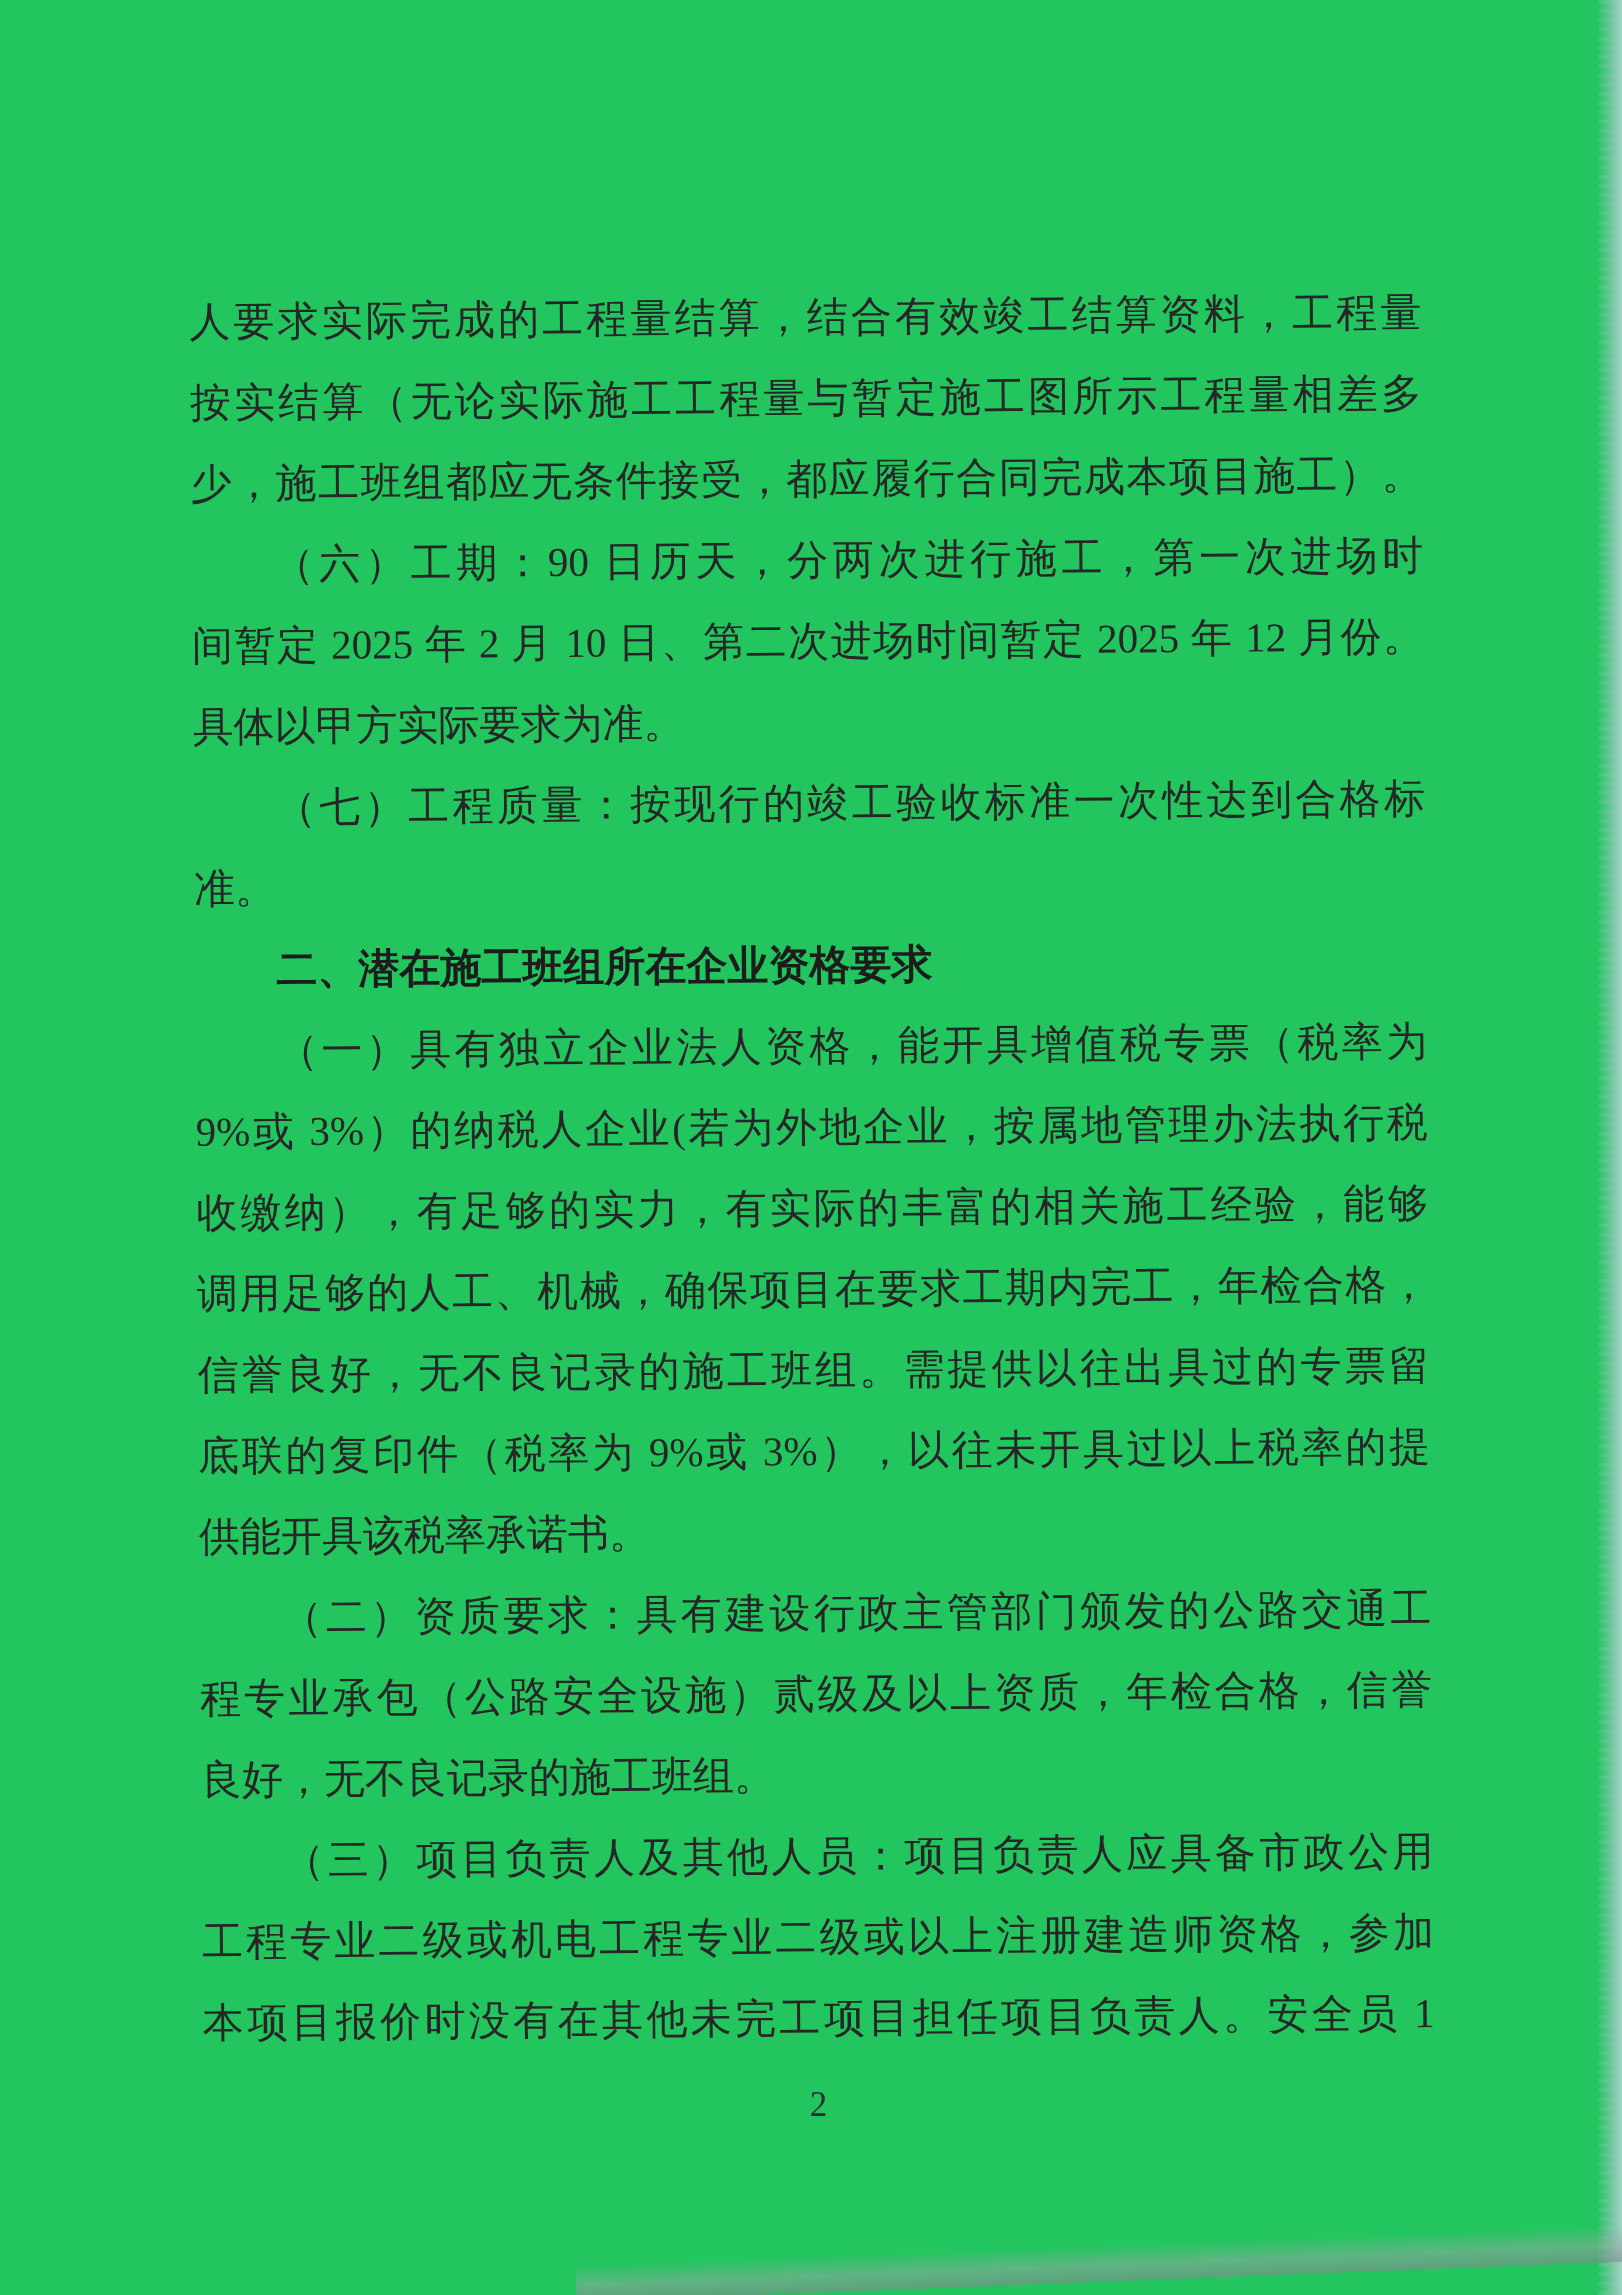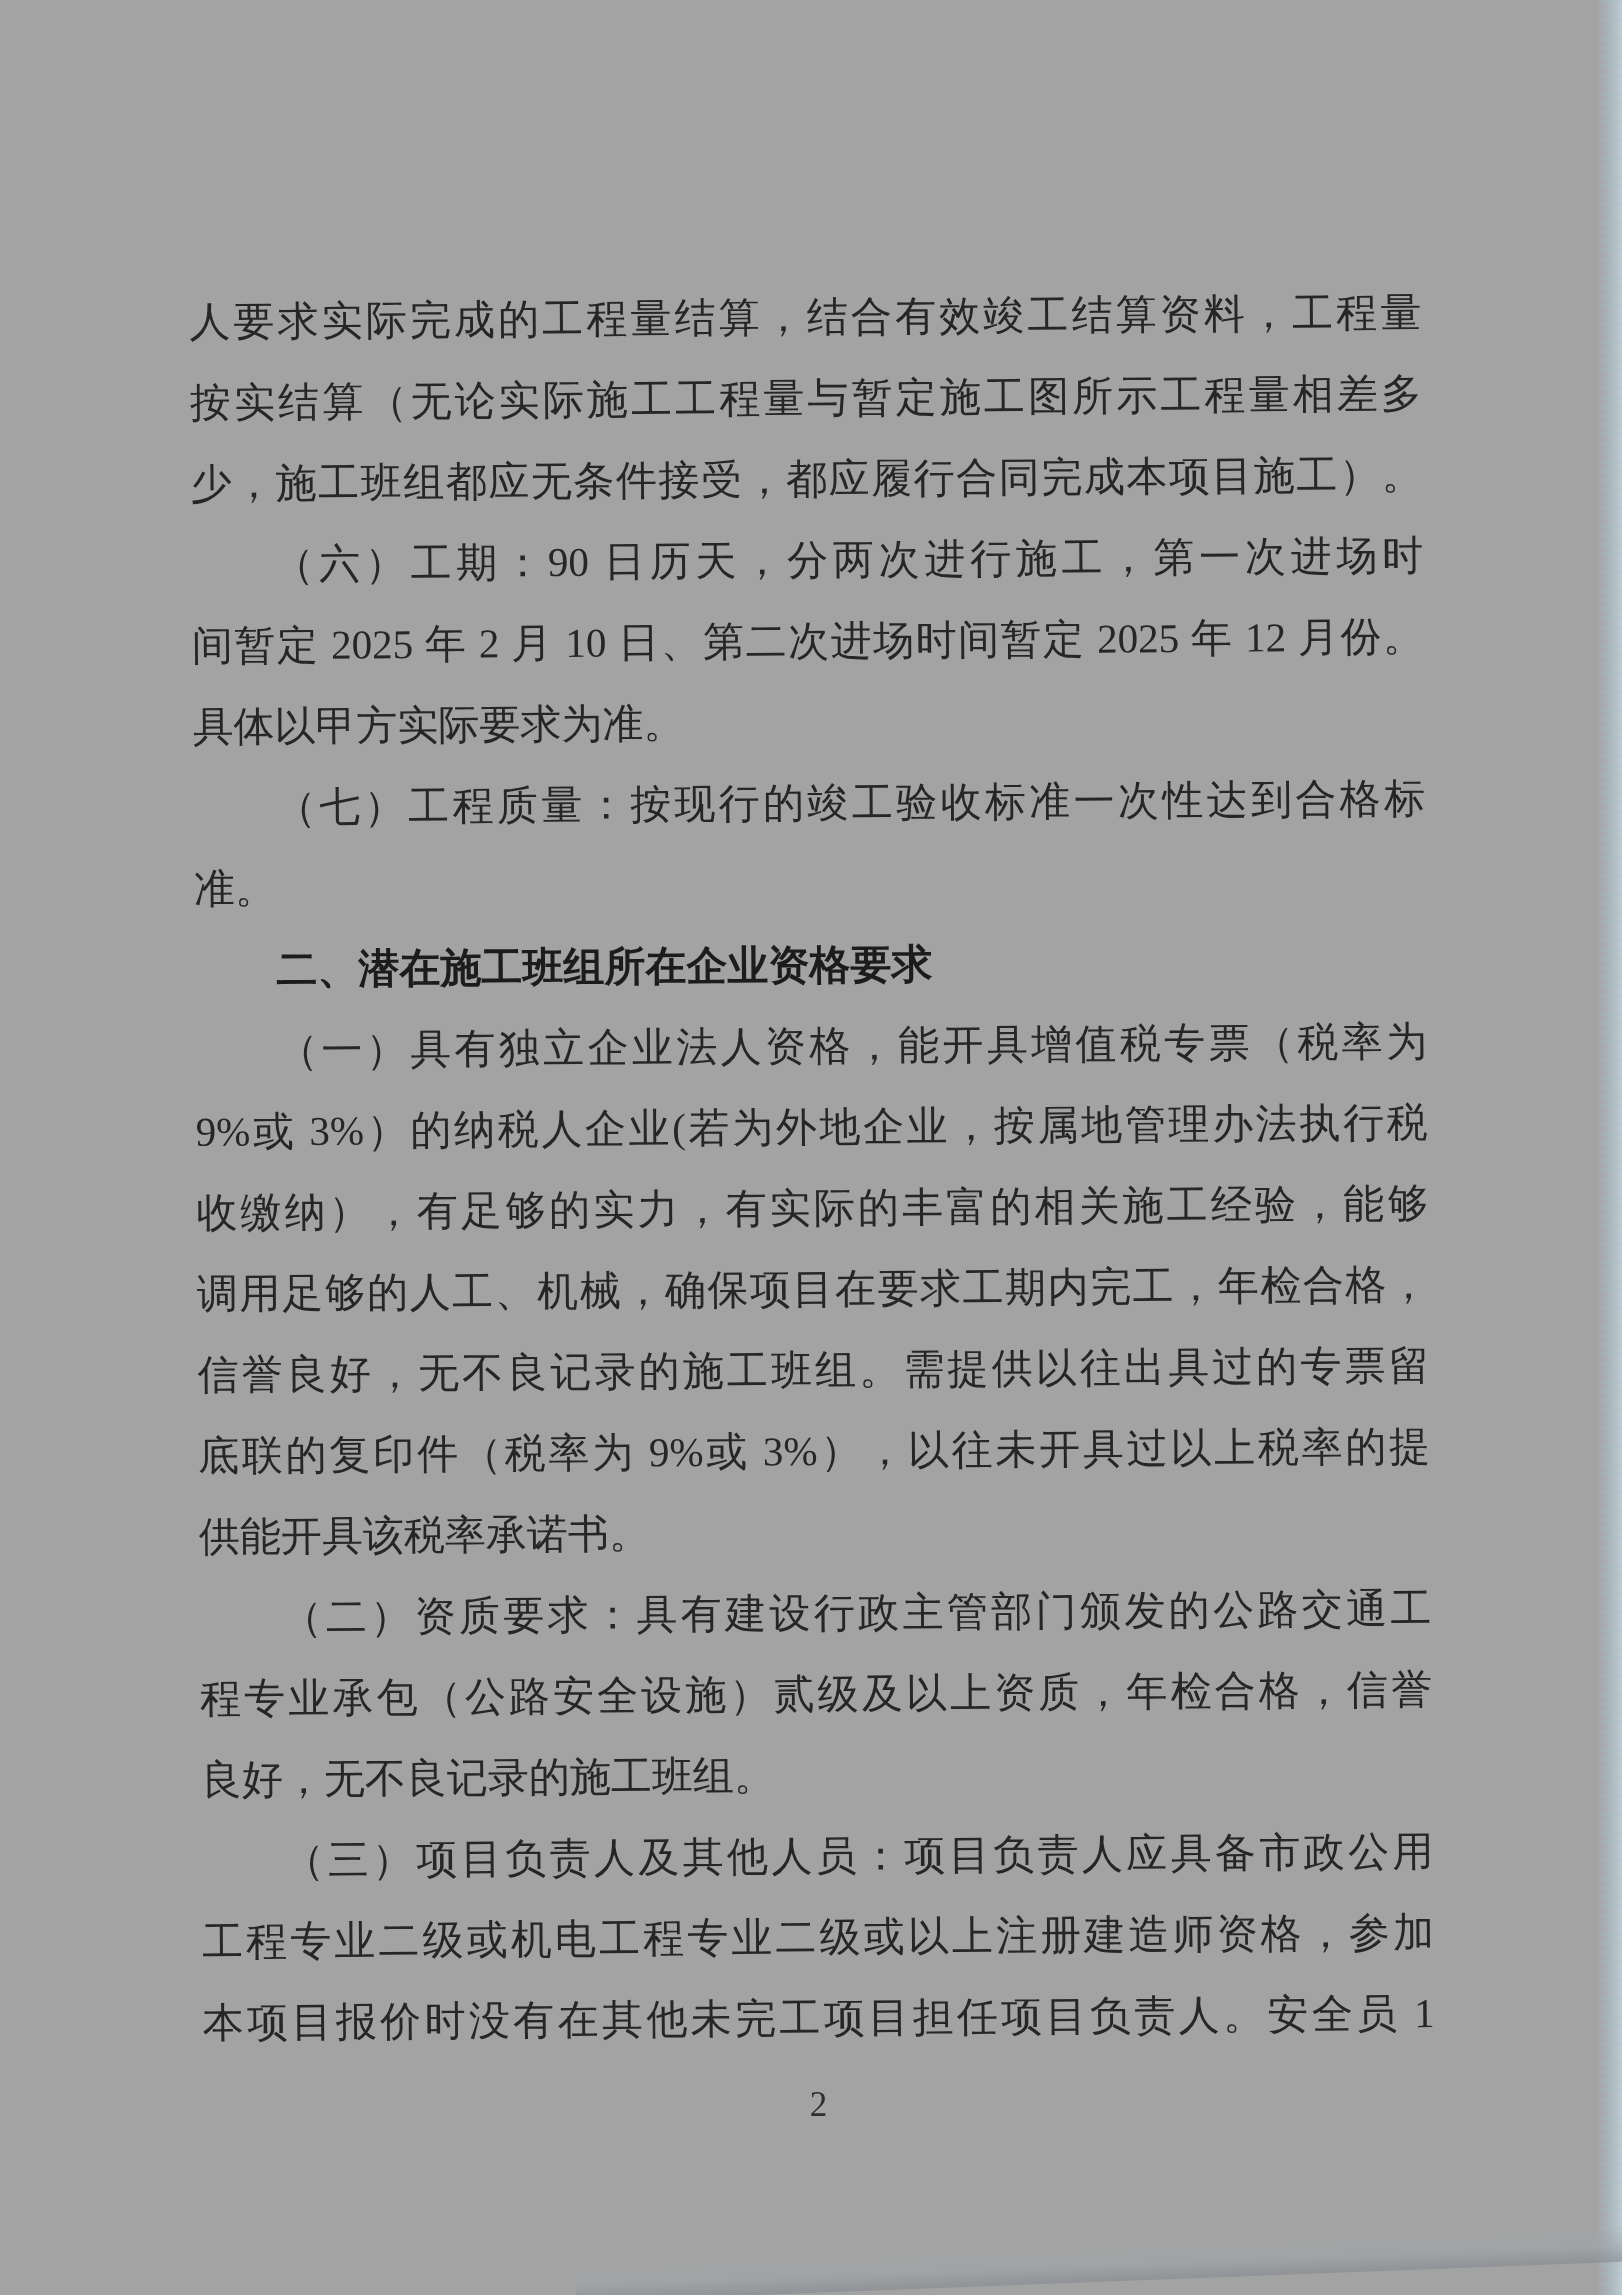--- a/index.html
+++ b/index.html
@@ -1,19 +1,19 @@
 <!DOCTYPE html>
 <html style="font-size:10.5px"><head>
 <meta charset="utf-8">
 <style>
   html,body { margin:0; padding:0; background:#ffffff; }
   .page {
     position:relative;
     width:1623px; height:2295px;
-    background:#a3a3a3;
+    background:#22c55e;
     overflow:hidden;
     font-family:"Liberation Serif","DejaVu Serif",serif;
   }
   .content {
     position:absolute;
     left:196px; top:277px; width:1232px;
     transform:rotate(-0.45deg);
     transform-origin:50% 50%;
     color:#232323;
   }

